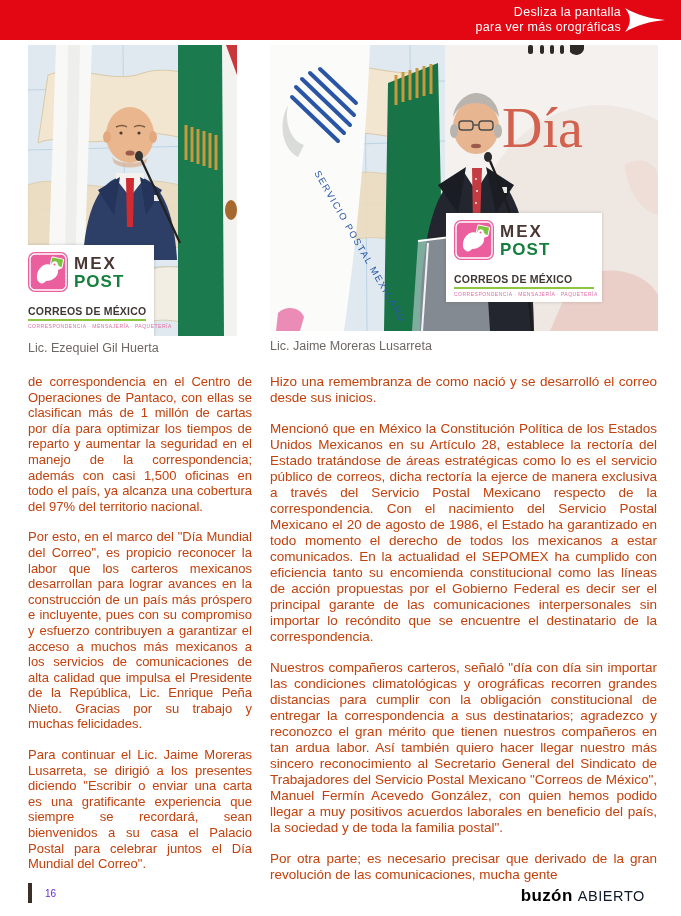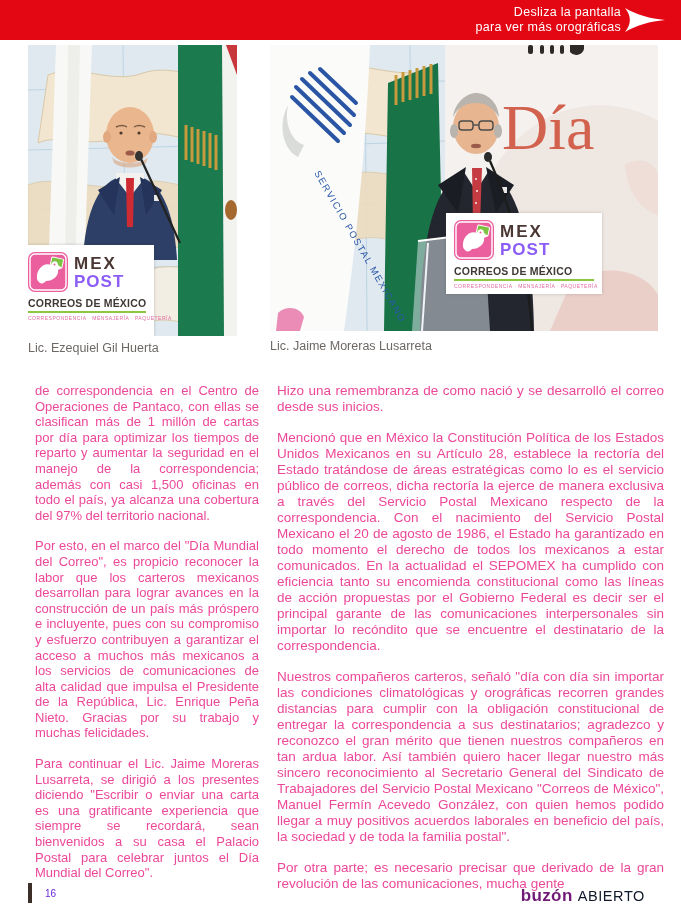--- a/index.html
+++ b/index.html
@@ -18,51 +18,51 @@
   
   .photo{position:absolute;overflow:hidden;background:#e4edf2;}
   .photo-left{left:28px;top:45px;width:209px;height:291px;}
   .photo-right{left:270px;top:45px;width:388px;height:286px;}
   .scene{position:absolute;left:0;top:0;}
   .caption{position:absolute;font-size:12.5px;color:#6e6865;}
   .caption-left{left:28px;top:341px;}
   .caption-right{left:270px;top:339px;}
   .backdrop-word{
     position:absolute;left:232px;top:48px;width:160px;overflow:hidden;
-    font-family:"Liberation Serif",serif;font-size:64px;line-height:70px;
+    font-family:"Liberation Serif",serif;font-size:56px;line-height:70px;
     color:#d2614e;white-space:nowrap;
   }
   
   .mexpost-sign{
     position:absolute;background:#ffffff;padding:7px 8px 5px 8px;
     box-shadow:0 0 3px rgba(60,60,60,.25);
   }
   .sign-left{left:-8px;top:200px;width:134px;height:91px;box-sizing:border-box;}
   .sign-right{left:176px;top:168px;width:140px;}
   .mexpost-row{display:flex;align-items:center;gap:6px;}
   .dove-box{width:40px;height:40px;border-radius:7px;background:#ec5f9f;flex:0 0 auto;position:relative;}
   .mexpost-words{display:flex;flex-direction:column;line-height:1;}
   .mexpost-mex{font-weight:bold;font-size:17px;color:#4a3632;letter-spacing:2px;}
-  .mexpost-post{font-weight:bold;font-size:17px;color:#8b5cf6;letter-spacing:1px;margin-top:1px;}
+  .mexpost-post{font-weight:bold;font-size:17px;color:#15803d;letter-spacing:1px;margin-top:1px;}
   .correos{
-    font-weight:bold;font-size:10.5px;color:#3f3835;margin-top:5px;padding-bottom:2px;
+    font-weight:bold;font-size:10.5px;color:#3f3835;margin-top:13px;padding-bottom:2px;
     border-bottom:2px solid #8dc63f;white-space:nowrap;letter-spacing:.2px;
   }
   .tagline{font-size:5px;color:#e06ba2;margin-top:2px;letter-spacing:.5px;white-space:nowrap;}
   
-  .col{position:absolute;top:383px;color:#ec4899;font-size:13px;line-height:15.6px;text-align:justify;margin-left:7px;}
+  .col{position:absolute;top:374px;color:#c2410c;font-size:13px;line-height:15.6px;text-align:justify;}
   .col-left{left:28px;width:224px;}
   .col-right{left:270px;width:387px;font-size:13.5px;line-height:16px;}
   .col p{margin:0 0 15px 0;}
   
   .page-num{position:absolute;left:28px;top:883px;display:flex;align-items:center;gap:13px;
     font-size:10px;color:#6d28d9;}
   .page-bar{width:4px;height:20px;background:#3c2f27;}
   .brand{position:absolute;right:36px;top:886px;display:flex;align-items:baseline;gap:5px;}
-  .brand-bold{font-weight:bold;font-size:17px;color:#701a75;letter-spacing:.4px;}
+  .brand-bold{font-weight:bold;font-size:17px;color:#000000;letter-spacing:.4px;}
   .brand-light{font-size:14.5px;color:#0f172a;letter-spacing:.6px;}
 </style>
 </head>
 <body>
 
 <div class="banner">
   <div class="banner-text">
     <div>Desliza la pantalla</div>
     <div>para ver más orográficas</div>
   </div>

